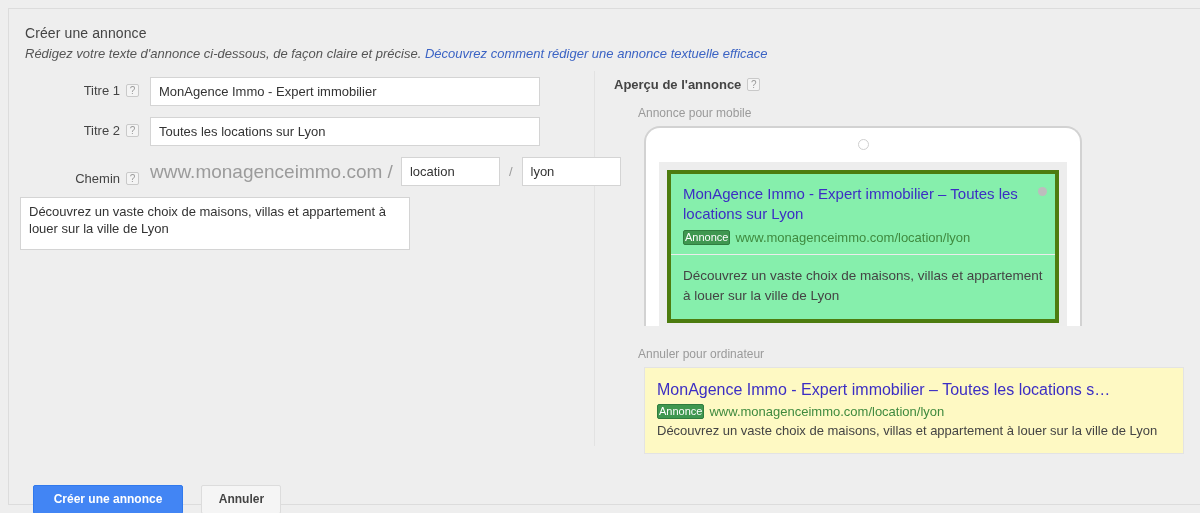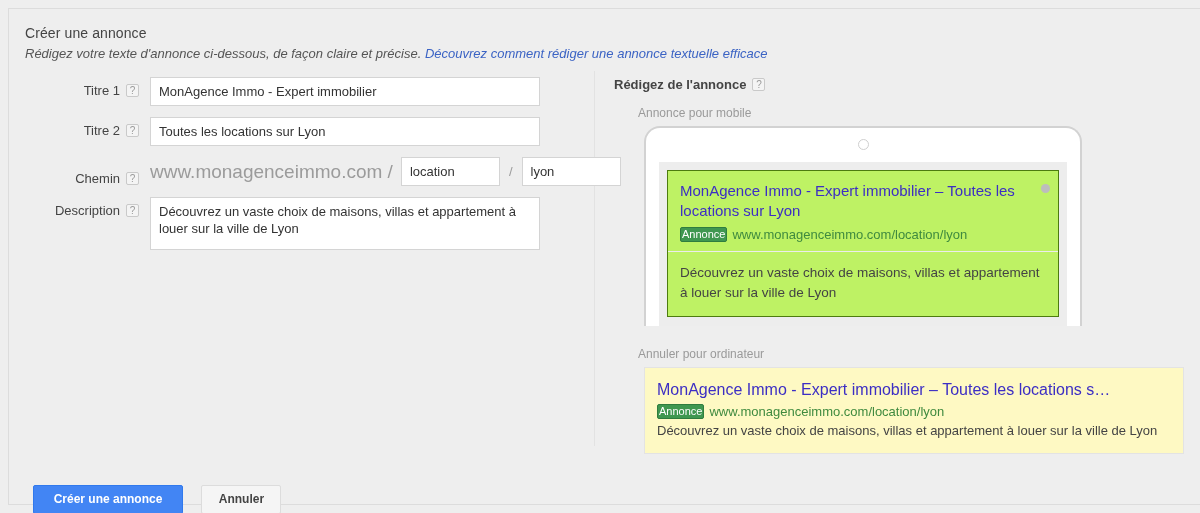--- a/index.html
+++ b/index.html
@@ -218,22 +218,22 @@
     position: absolute;
     left: 13px;
     right: 13px;
     top: 34px;
     bottom: 0;
     background: #ededed;
     padding: 8px 8px 0 8px;
     box-sizing: border-box;
   }
   .mobile-card {
-    background: #bef264;
-    border: 1px solid #4d7c0f;
+    background: #86efac;
+    border: 4px solid #4d7c0f;
     box-sizing: border-box;
   }
   .mobile-card-top {
     padding: 10px 12px 9px 12px;
     border-bottom: 1px solid #ececec;
     position: relative;
   }
   .m-title {
     font-size: 15px;
     line-height: 20px;
@@ -384,33 +384,30 @@
         </div>
         <div class="chemin-inner">
           <span class="domain-text">www.monagenceimmo.com /</span>
           <input class="path-input" type="text" value="location" style="">
           <span class="slash">/</span>
           <input class="path-input" type="text" value="lyon" style="">
         </div>
       </div>
 
       <div class="form-row">
-        <div class="form-label">
-          <span>Description</span><span class="help-icon">?</span>
-        </div>
         <div class="field-wrap">
           <textarea class="textarea-input" style="">Découvrez un vaste choix de maisons, villas et appartement à louer sur la ville de Lyon</textarea>
         </div>
       </div>
 
     </div>
 
     <div class="preview">
       <div class="preview-head">
-        <span>Rédigez de l'annonce</span><span class="help-icon">?</span>
+        <span>Aperçu de l'annonce</span><span class="help-icon">?</span>
       </div>
 
       <div class="preview-sub">Annonce pour mobile</div>
 
       <div class="phone">
         <div class="phone-camera"></div>
         <div class="phone-screen">
           <div class="mobile-card">
             <div class="mobile-card-top">
               <div class="m-title">MonAgence Immo - Expert immobilier – Toutes les locations sur Lyon</div>

